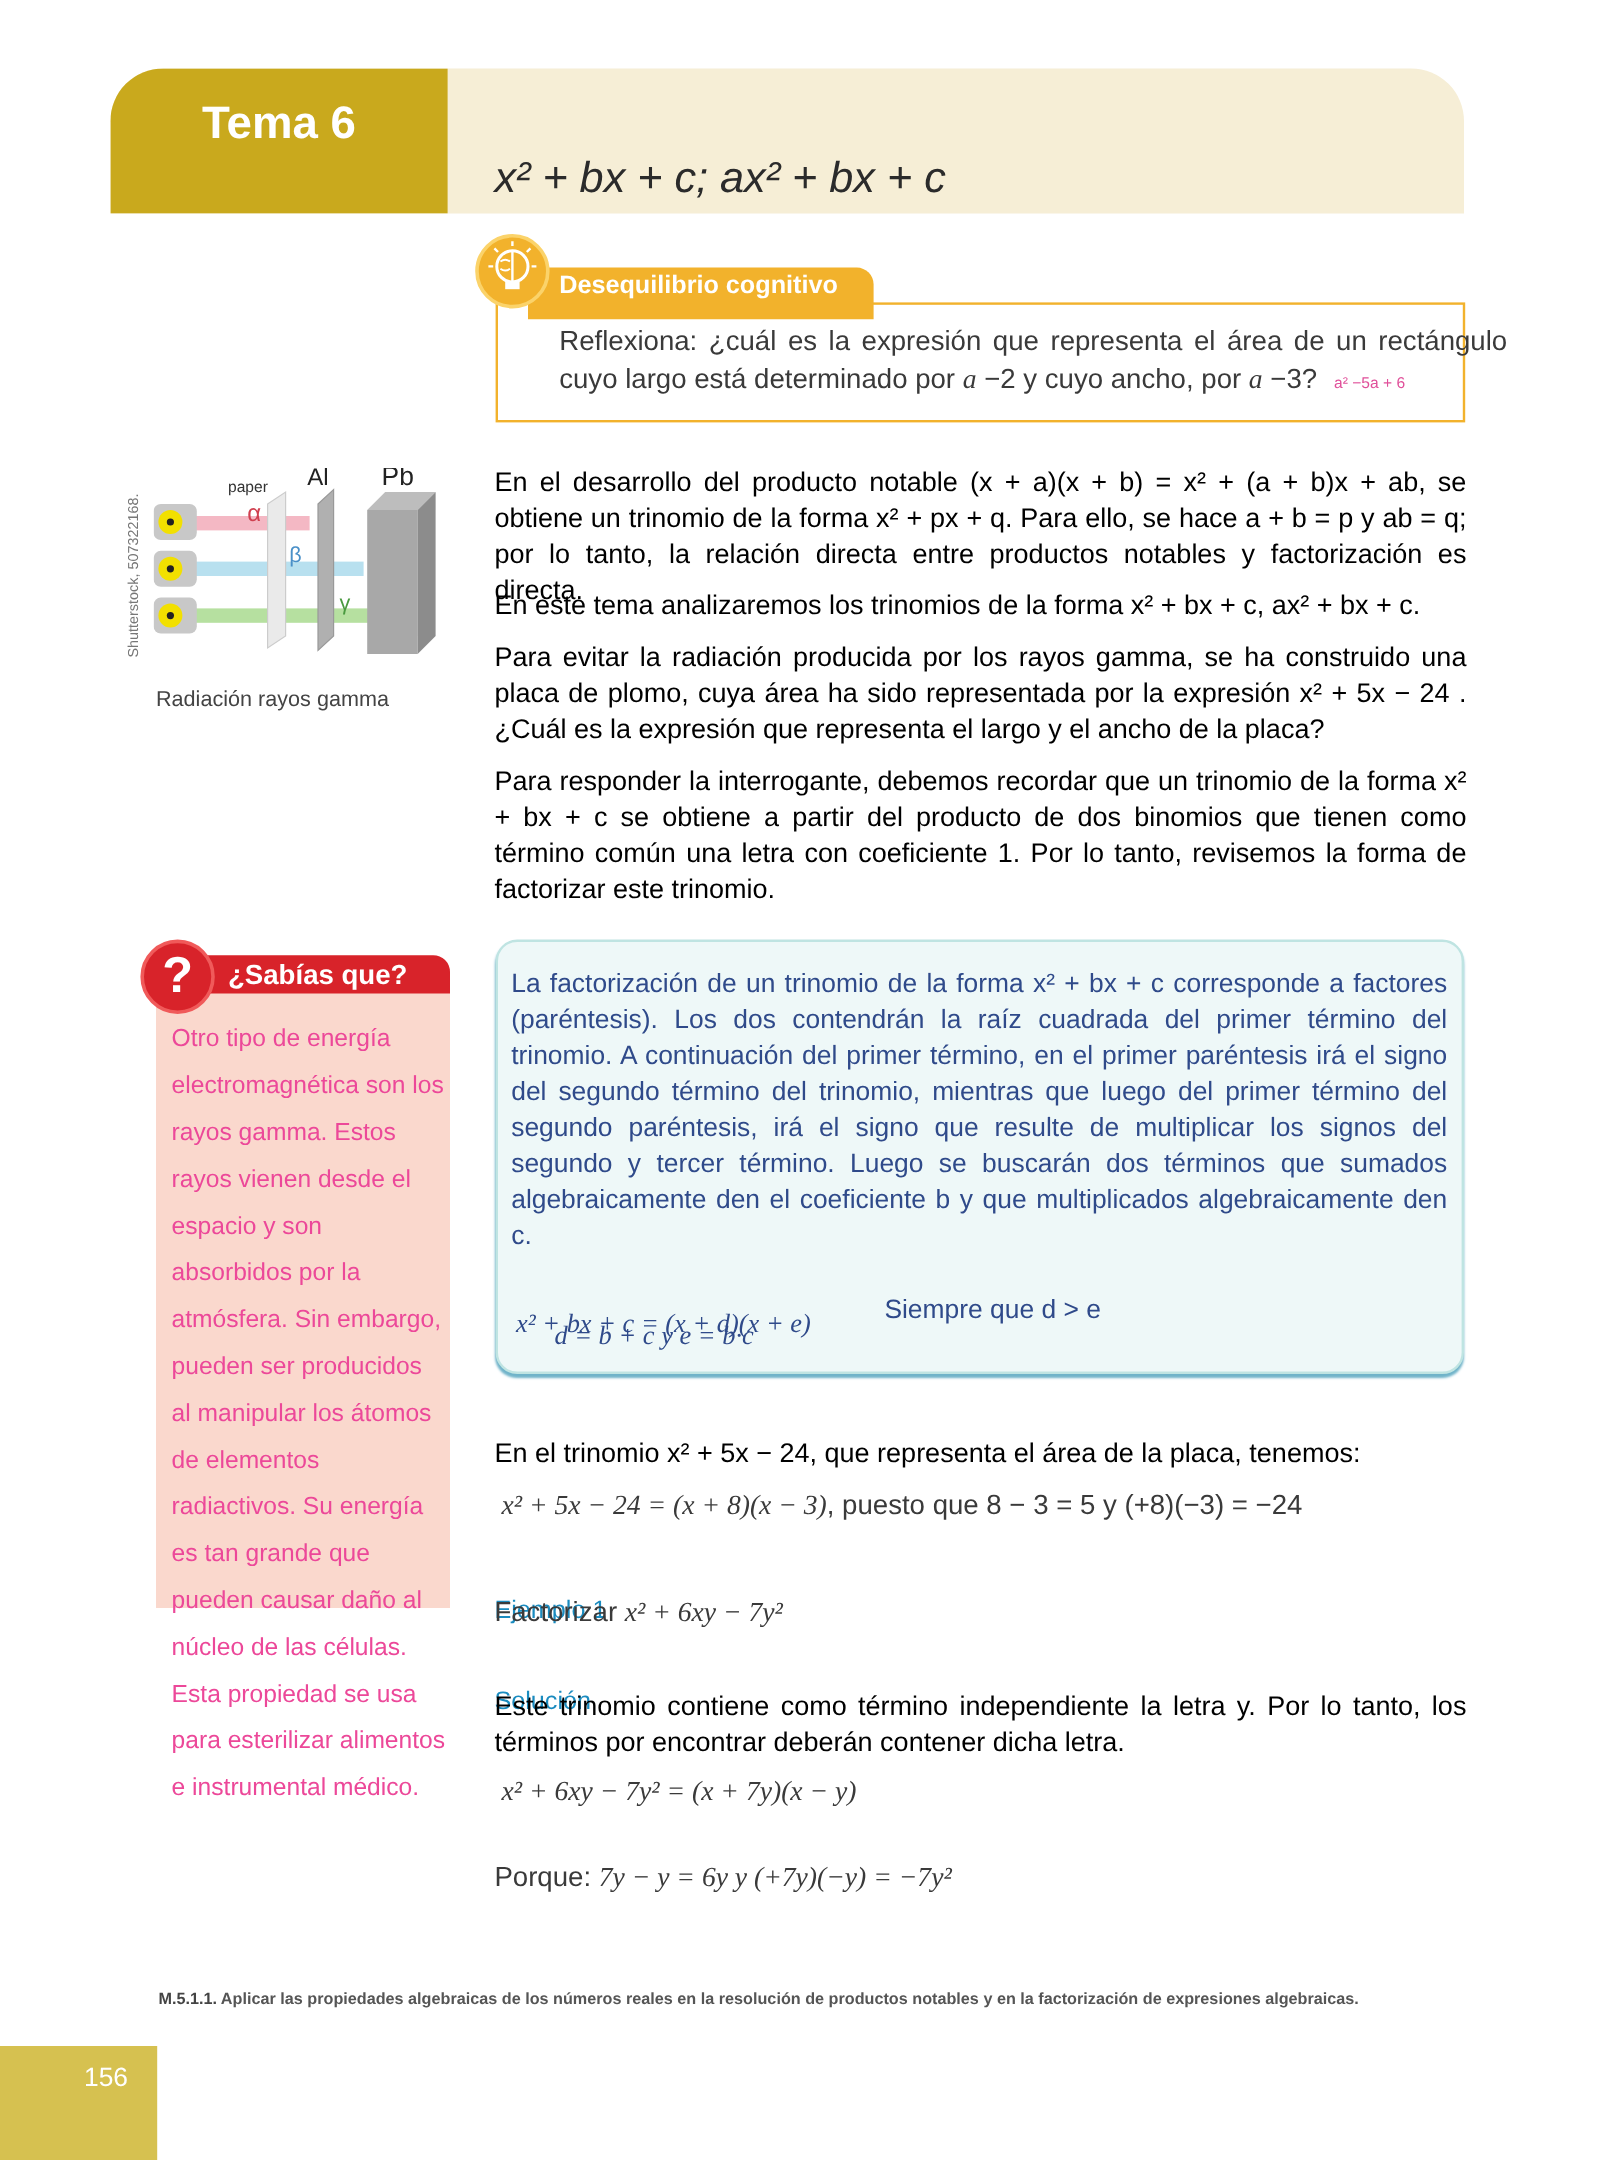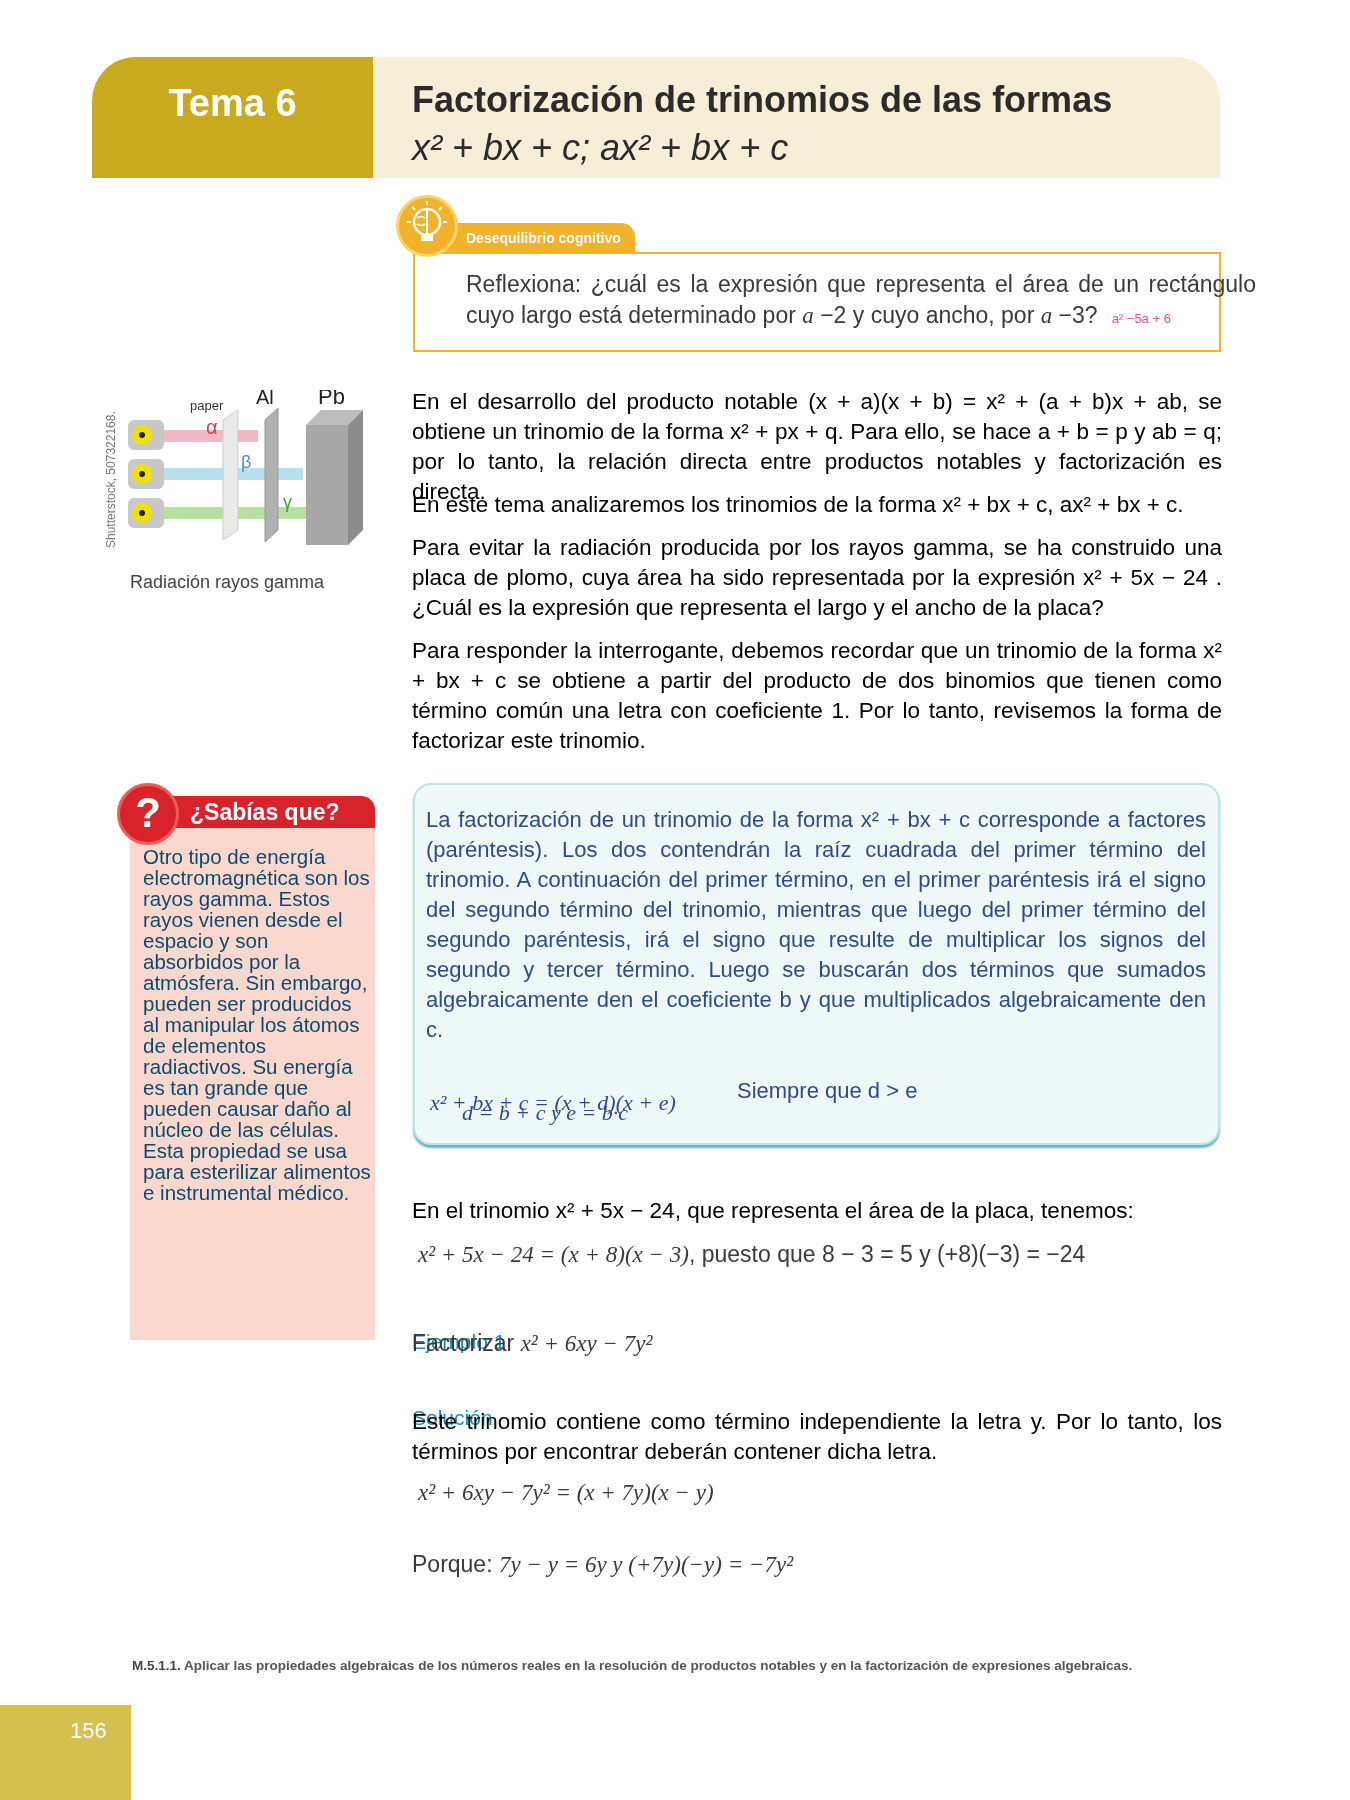--- a/index.html
+++ b/index.html
@@ -10,43 +10,43 @@
 
   
   #hdr { left:92px; top:57px; width:1128px; height:121px; border-radius:44px 44px 0 0; overflow:hidden; background:#f6eed6; }
   #hdr-gold { left:0; top:0; width:281px; height:121px; background:#c9a91d; }
   #tema { left:0; top:0; width:281px; height:92px; display:flex; align-items:center; justify-content:center;
           color:#fff; font-weight:bold; font-size:38px; }
   #title1 { left:320px; top:22px; font-size:36px; font-weight:bold; color:#2b2b2b; }
   #title2 { left:320px; top:70px; font-size:36px; font-style:italic; color:#2b2b2b; font-family:"Liberation Sans", sans-serif; }
 
   
-  #cog-tab { left:440px; top:223px; height:30px; padding:0 14px 0 26px; background:#f2b22c; border-radius:0 14px 0 0;
-             color:#fff; font-weight:bold; font-size:14px; line-height:30px; }
+  #cog-tab { left:440px; top:223px; height:43px; padding:0 30px 0 26px; background:#f2b22c; border-radius:0 14px 0 0;
+             color:#fff; font-weight:bold; font-size:21px; line-height:30px; }
   #cog-icon { left:396px; top:195px; width:62px; height:62px; border-radius:50%; background:#f2b22c; border:3px solid #fbd36a;
               box-sizing:border-box; }
   #cog-box { left:413px; top:252px; width:808px; height:100px; border:2px solid #f2b22c; box-sizing:border-box; }
   #cog-text { left:422px; top:269px; width:790px; font-size:23px; line-height:31px; color:#3a3a3a; text-align:justify;margin-left:44px; }
   #cog-ans { color:#e0509a; font-size:13px; margin-left:14px; font-family:"Liberation Sans", sans-serif; font-style:normal; }
 
   
   #credit { left:104px; top:548px; transform-origin:0 0; transform:rotate(-90deg); font-size:12px; color:#777; white-space:nowrap; }
   #fig { left:128px; top:390px; width:262px; height:160px; }
   #caption { left:130px; top:572px; font-size:18px; color:#444; }
 
   
   .p { position:absolute; left:412px; width:810px; font-size:22.5px; line-height:30px; color:#000000; text-align:justify; }
 
   
   #sab-box { left:130px; top:820px; width:245px; height:520px; background:#fad8cd; }
   #sab-head { left:160px; top:796px; width:215px; height:32px; background:#d8232a; border-radius:0 14px 0 0; }
   #sab-title { left:190px; top:797px; color:#fff; font-weight:bold; font-size:23px; line-height:30px; }
   #sab-q { left:117px; top:783px; width:62px; height:62px; border-radius:50%; background:#d8232a; border:3px solid #f05a5a;
            box-sizing:border-box; color:#fff; font-size:42px; line-height:54px; text-align:center; font-weight:bold; }
-  #sab-text { left:143px; top:846px; width:230px; font-size:20.5px; line-height:21px; color:#0c4a6e; }
+  #sab-text { left:143px; top:846px; width:230px; font-size:20.5px; line-height:39px; color:#ec4899; }
 
   
   #blue { left:413px; top:783px; width:807px; height:362px; background:#eef8f8; border:2px solid #bfe4e2; border-radius:18px;
           box-sizing:border-box; box-shadow:0 3px 2px #6fb3c9; }
   #blue-text { left:426px; top:805px; width:780px; font-size:22px; line-height:30px; color:#2f4a8a; text-align:justify; }
   #blue-f1 { left:430px; top:1090px; font-size:22px; color:#2f4a8a; }
   #blue-f2 { left:462px; top:1100px; font-size:22px; color:#2f4a8a; }
   #blue-cond { left:737px; top:1078px; font-size:22px; color:#2f4a8a; }
 
   .math { position:absolute; font-size:23px; color:#3a3a3a; }
@@ -56,21 +56,20 @@
   #footnote b { color:#444; }
   #pagebox { left:0; top:1705px; width:131px; height:95px; background:#d6c150; }
   #pagenum { left:70px; top:1718px; font-size:22px; color:#fff; }
 </style>
 </head>
 <body>
 
 <div id="hdr" class="abs">
   <div id="hdr-gold" class="abs"></div>
   <div id="tema" class="abs">Tema 6</div>
-  <div id="title1" class="abs">Factorización de trinomios de las formas</div>
   <div id="title2" class="abs">x² + bx + c; ax² + bx + c</div>
 </div>
 
 <div id="cog-box" class="abs"></div>
 <div id="cog-tab" class="abs">Desequilibrio cognitivo</div>
 <div id="cog-icon" class="abs">
   <svg width="56" height="56" viewBox="0 0 56 56">
     <circle cx="28" cy="24" r="13" fill="none" stroke="#fff" stroke-width="2.5"></circle>
     <line x1="28" y1="11" x2="28" y2="37" stroke="#fff" stroke-width="2"></line>
     <path d="M18 20 q4 -3 8 0 M18 26 q4 3 8 0" stroke="#fff" stroke-width="1.6" fill="none"></path>

